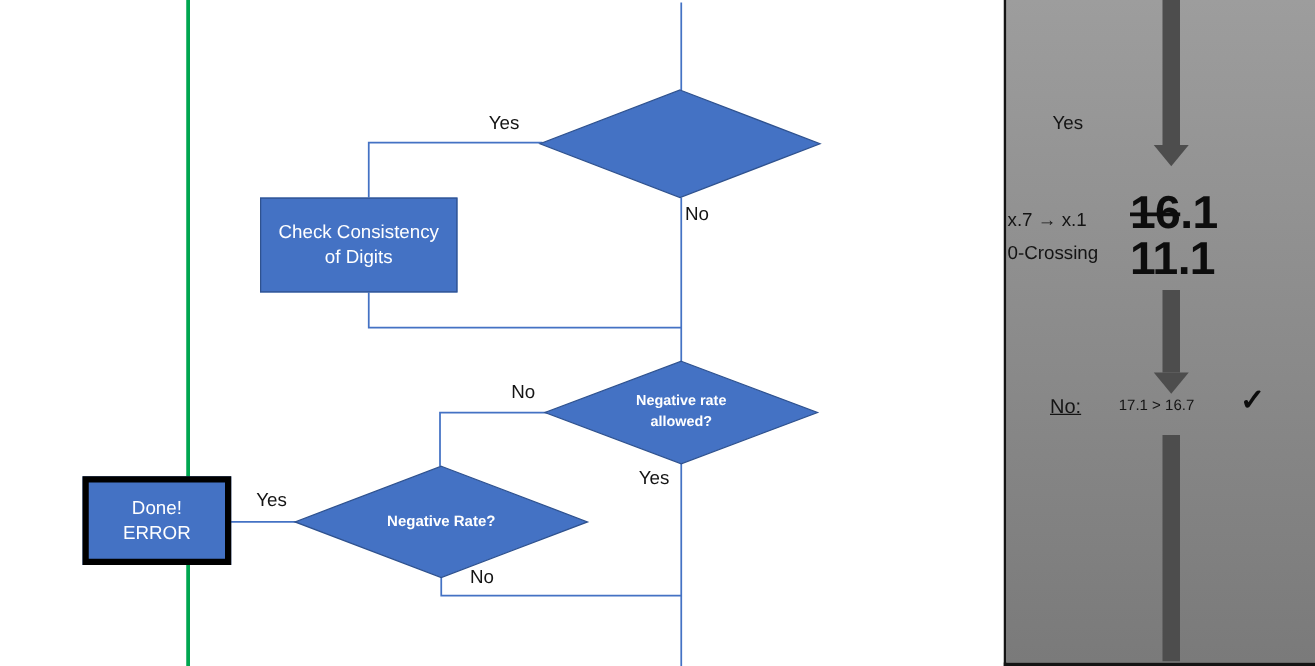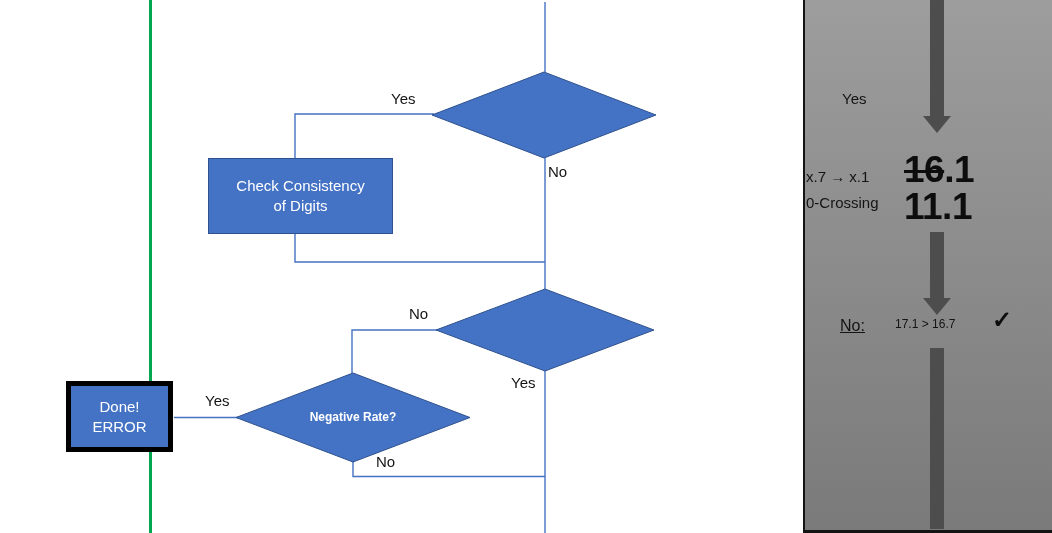--- a/index.html
+++ b/index.html
@@ -20,24 +20,24 @@
 
   svg.flow{position:absolute;left:0;top:0;z-index:2;}
   svg.flow path{fill:none;stroke:var(--connector);stroke-width:1.4;}
   svg.flow polygon{fill:var(--shape-fill);stroke:var(--shape-border);stroke-width:1;}
 
   .diamond-label{z-index:3;color:#fff;text-align:center;font-weight:600;}
   .d1{left:464px;top:88px;width:160px;font-size:11px;line-height:17px;}
   .d2{left:465px;top:313px;width:160px;font-size:11.5px;line-height:17px;}
   .d3{left:273px;top:410px;width:160px;font-size:12px;line-height:15px;}
 
-  .process-box{left:208px;top:158px;width:185px;height:76px;background:var(--shape-fill);
+  .process-box{left:208px;top:158px;width:158px;height:76px;background:var(--shape-fill);
       border:1.5px solid var(--shape-border);z-index:3;display:flex;align-items:center;
       justify-content:center;color:#fff;font-size:15px;line-height:20px;text-align:center;}
-  .done-box{left:66px;top:381px;width:107px;height:71px;background:var(--shape-fill);
+  .done-box{left:66px;top:381px;width:119px;height:71px;background:var(--shape-fill);
       border:5px solid var(--done-border);z-index:3;display:flex;align-items:center;
       justify-content:center;color:#fff;font-size:15px;line-height:20px;text-align:center;}
 
   .edge-label{z-index:3;color:#141414;font-size:15px;}
   .y1{left:391px;top:90px;} .n1{left:548px;top:163px;}
   .n2{left:409px;top:305px;} .y2{left:511px;top:374px;}
   .y3{left:205px;top:392px;} .n3{left:376px;top:453px;}
 
   .side-panel{left:803px;top:0;width:249px;height:533px;z-index:1;
       background:linear-gradient(var(--panel-gradient-top),var(--panel-gradient-bottom));
@@ -71,20 +71,22 @@
     <path d="M434,114 L295,114 L295,158"></path>
     <path d="M295,234 L295,262 L545,262"></path>
     <path d="M438,330 L352,330 L352,373"></path>
     <path d="M238,417.5 L174,417.5"></path>
     <path d="M353,461 L353,476.5 L545,476.5"></path>
     <polygon points="544,72 656,115 544,158 432,115"></polygon>
     <polygon points="545,289 654,330 545,371 436,330"></polygon>
     <polygon points="353,373 470,417.5 353,462 236,417.5"></polygon>
   </svg>
 
+  <div class="abs diamond-label d2 pre">Negative rate
+allowed?</div>
   <div class="abs diamond-label d3 pre">Negative Rate?</div>
 
   <div class="abs process-box">
     <span class="pre">Check Consistency
 of Digits</span>
   </div>
 
   <div class="abs done-box">
     <span class="pre">Done!
 ERROR</span>

